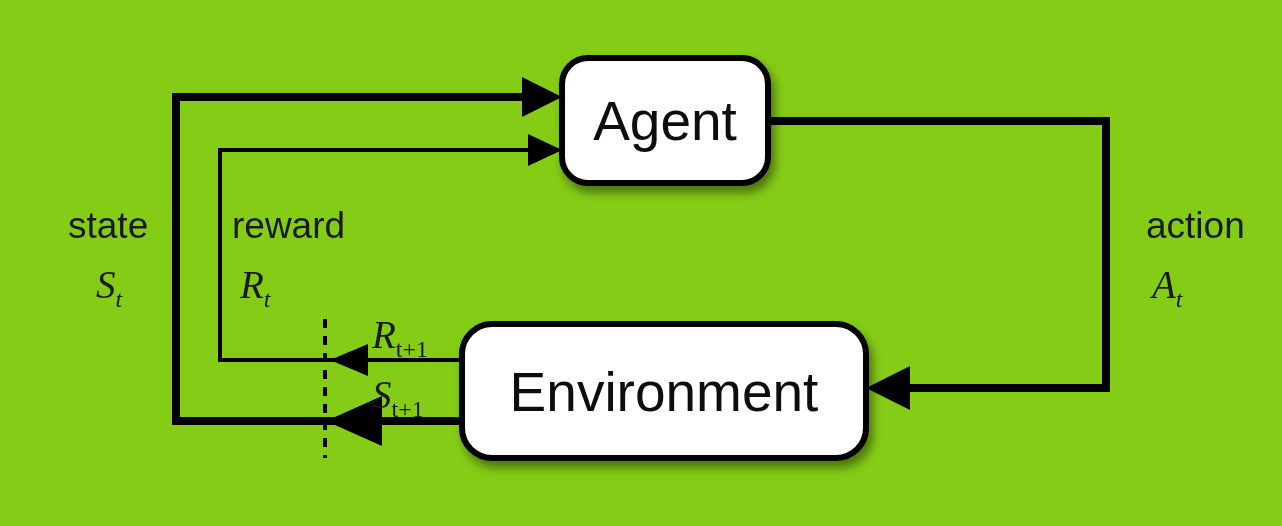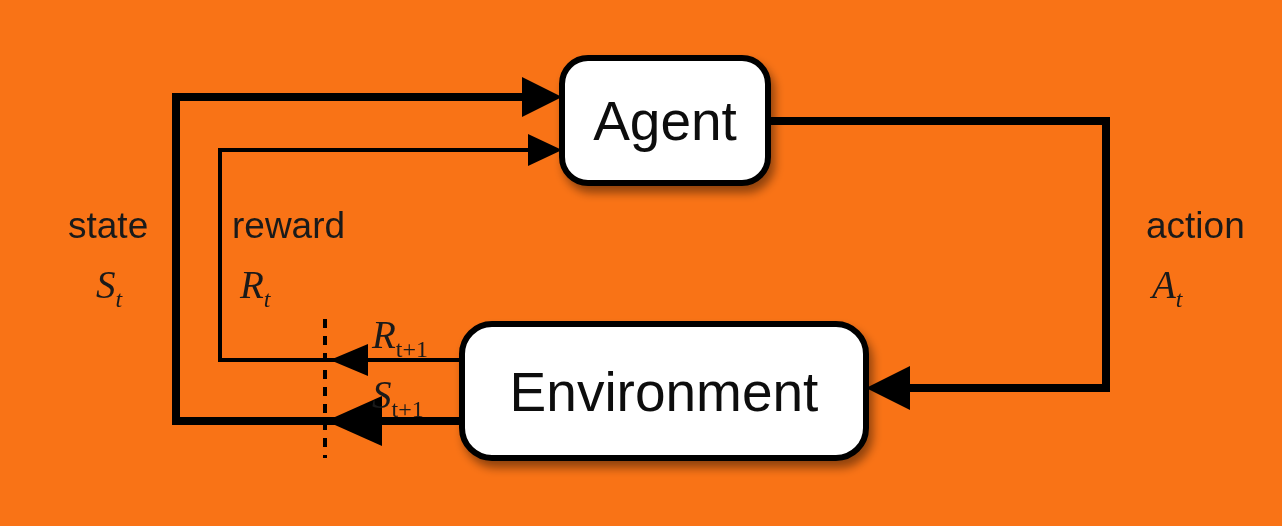--- a/index.html
+++ b/index.html
@@ -11,21 +11,21 @@
   body {
     width: 1282px;
     height: 526px;
     font-family: "Liberation Sans", sans-serif;
     overflow: hidden;
   }
   #diagram-root {
     position: relative;
     width: 1282px;
     height: 526px;
-    background: #f97316;
+    background: #84cc16;
   }
   svg#rl-diagram {
     display: block;
     width: 1282px;
     height: 526px;
   }
   .box-shape {
     fill: #ffffff;
     stroke: #000000;
     stroke-width: 6;

